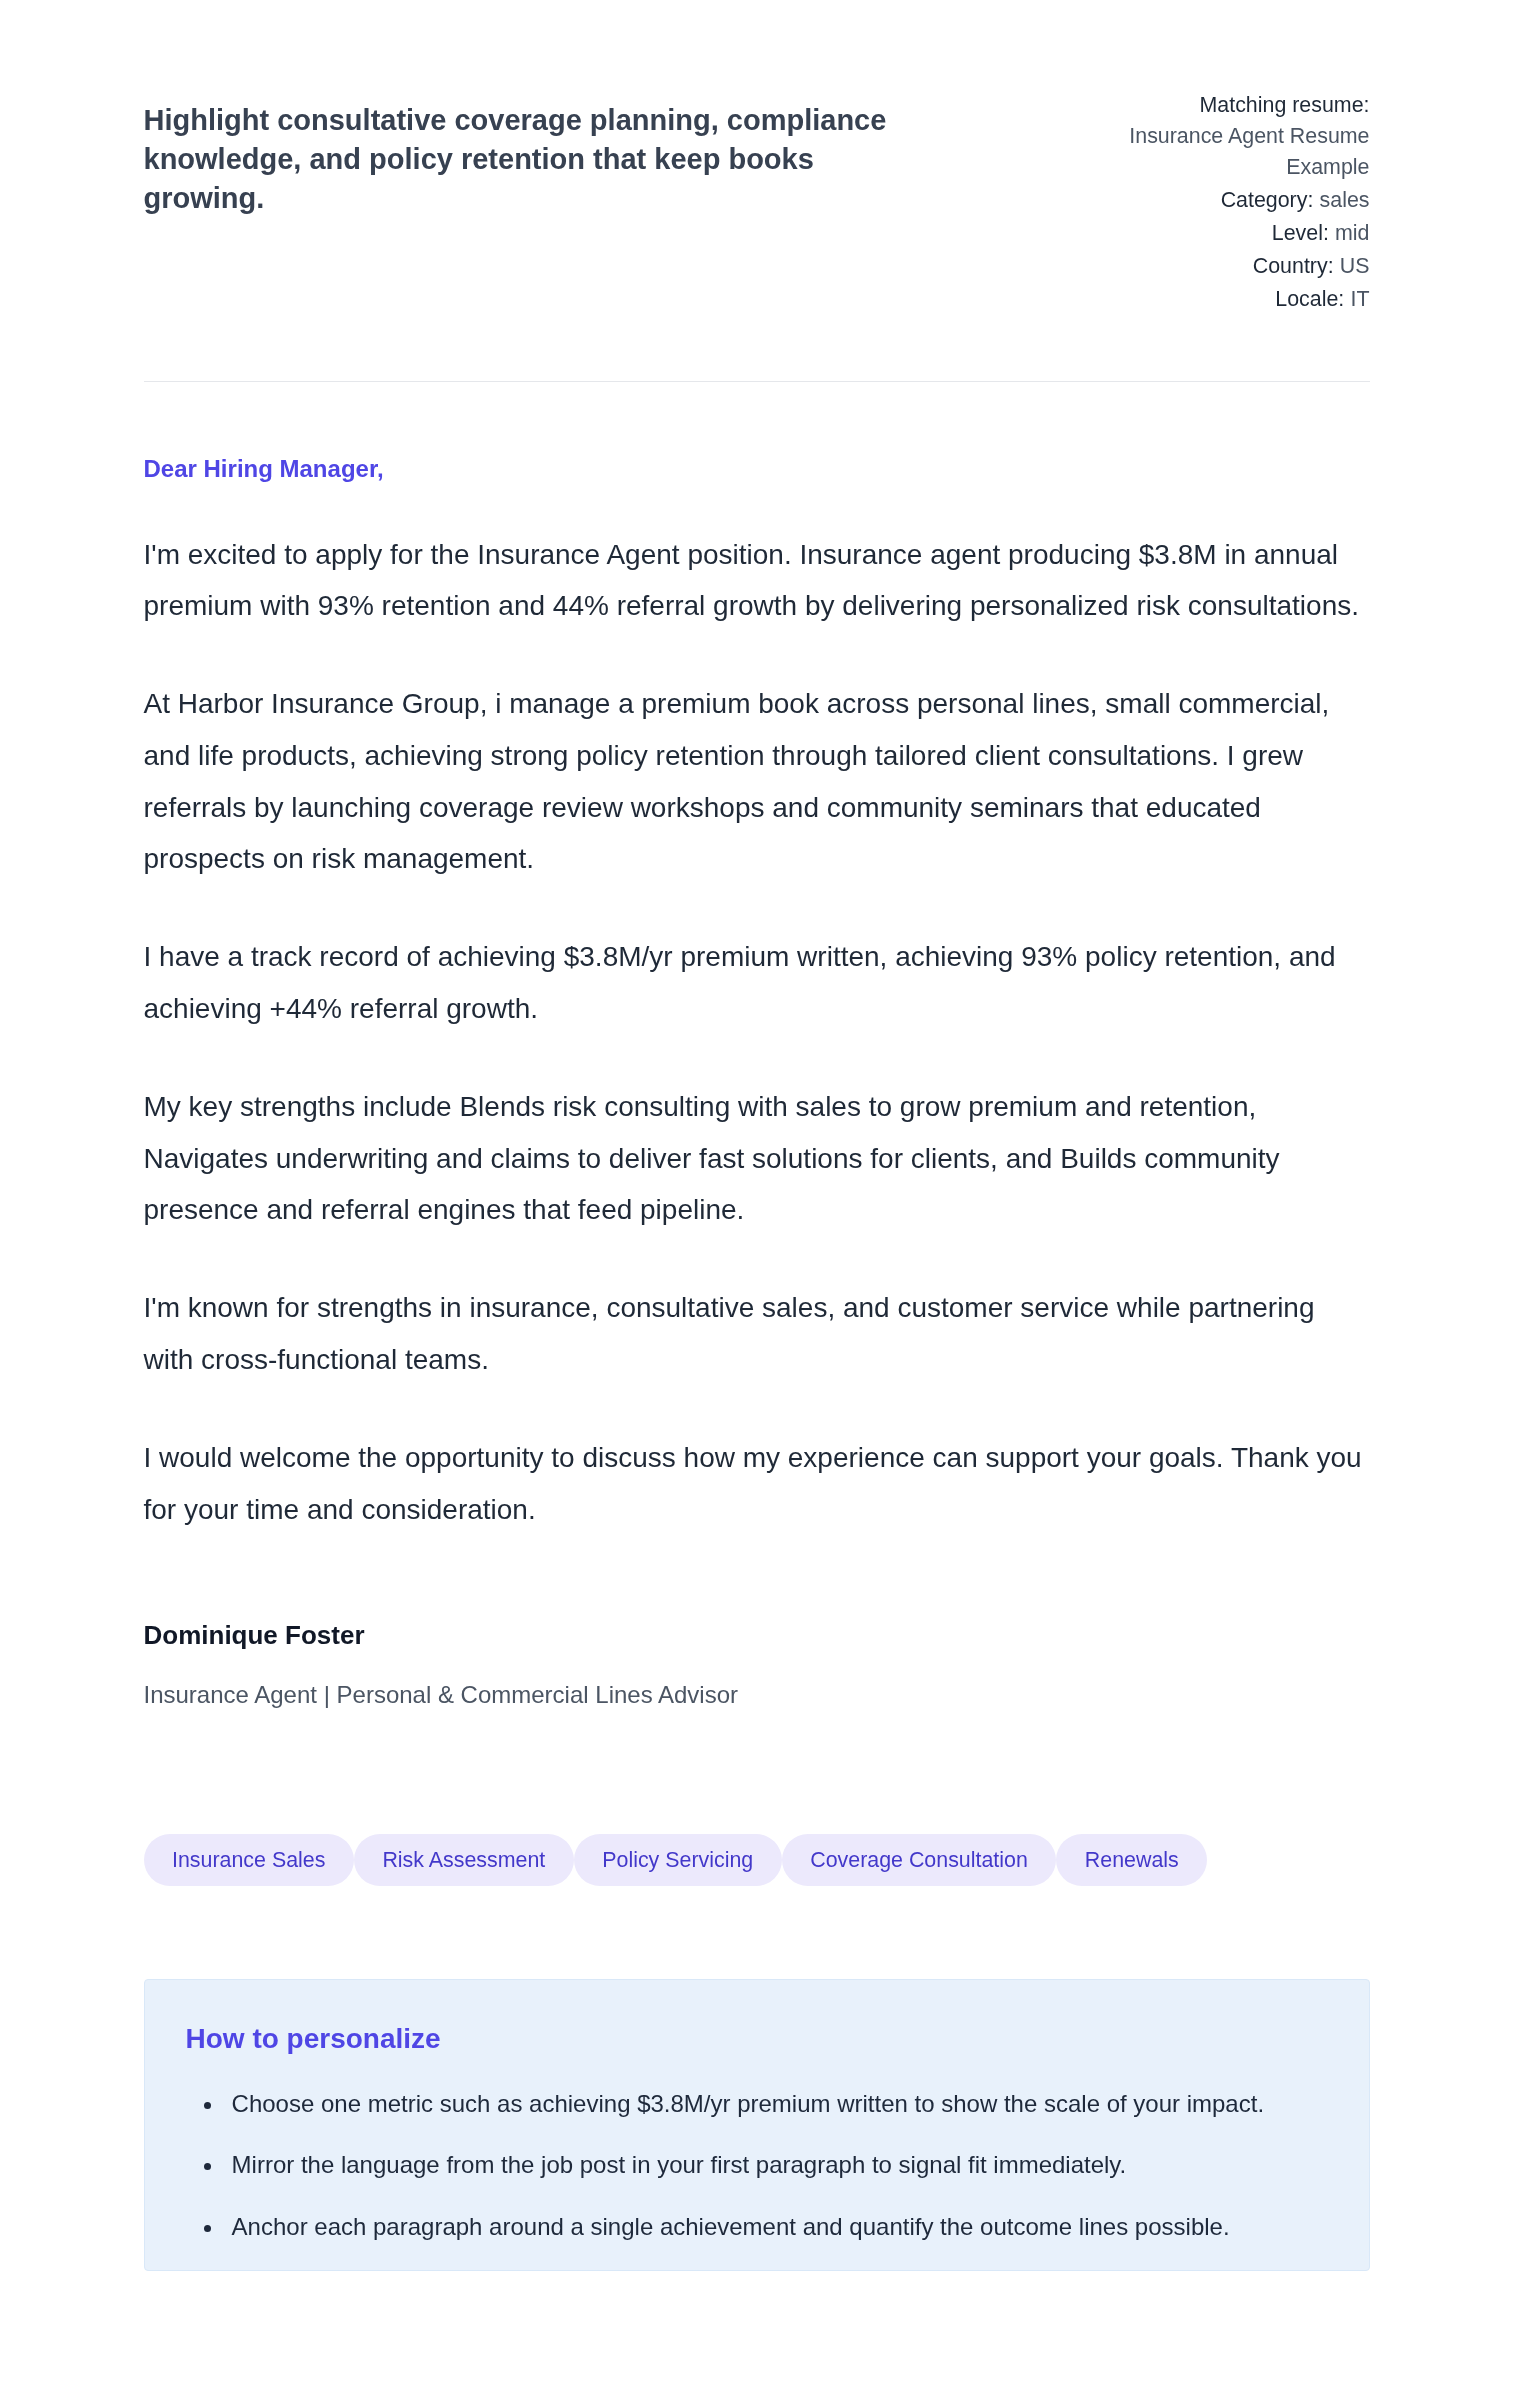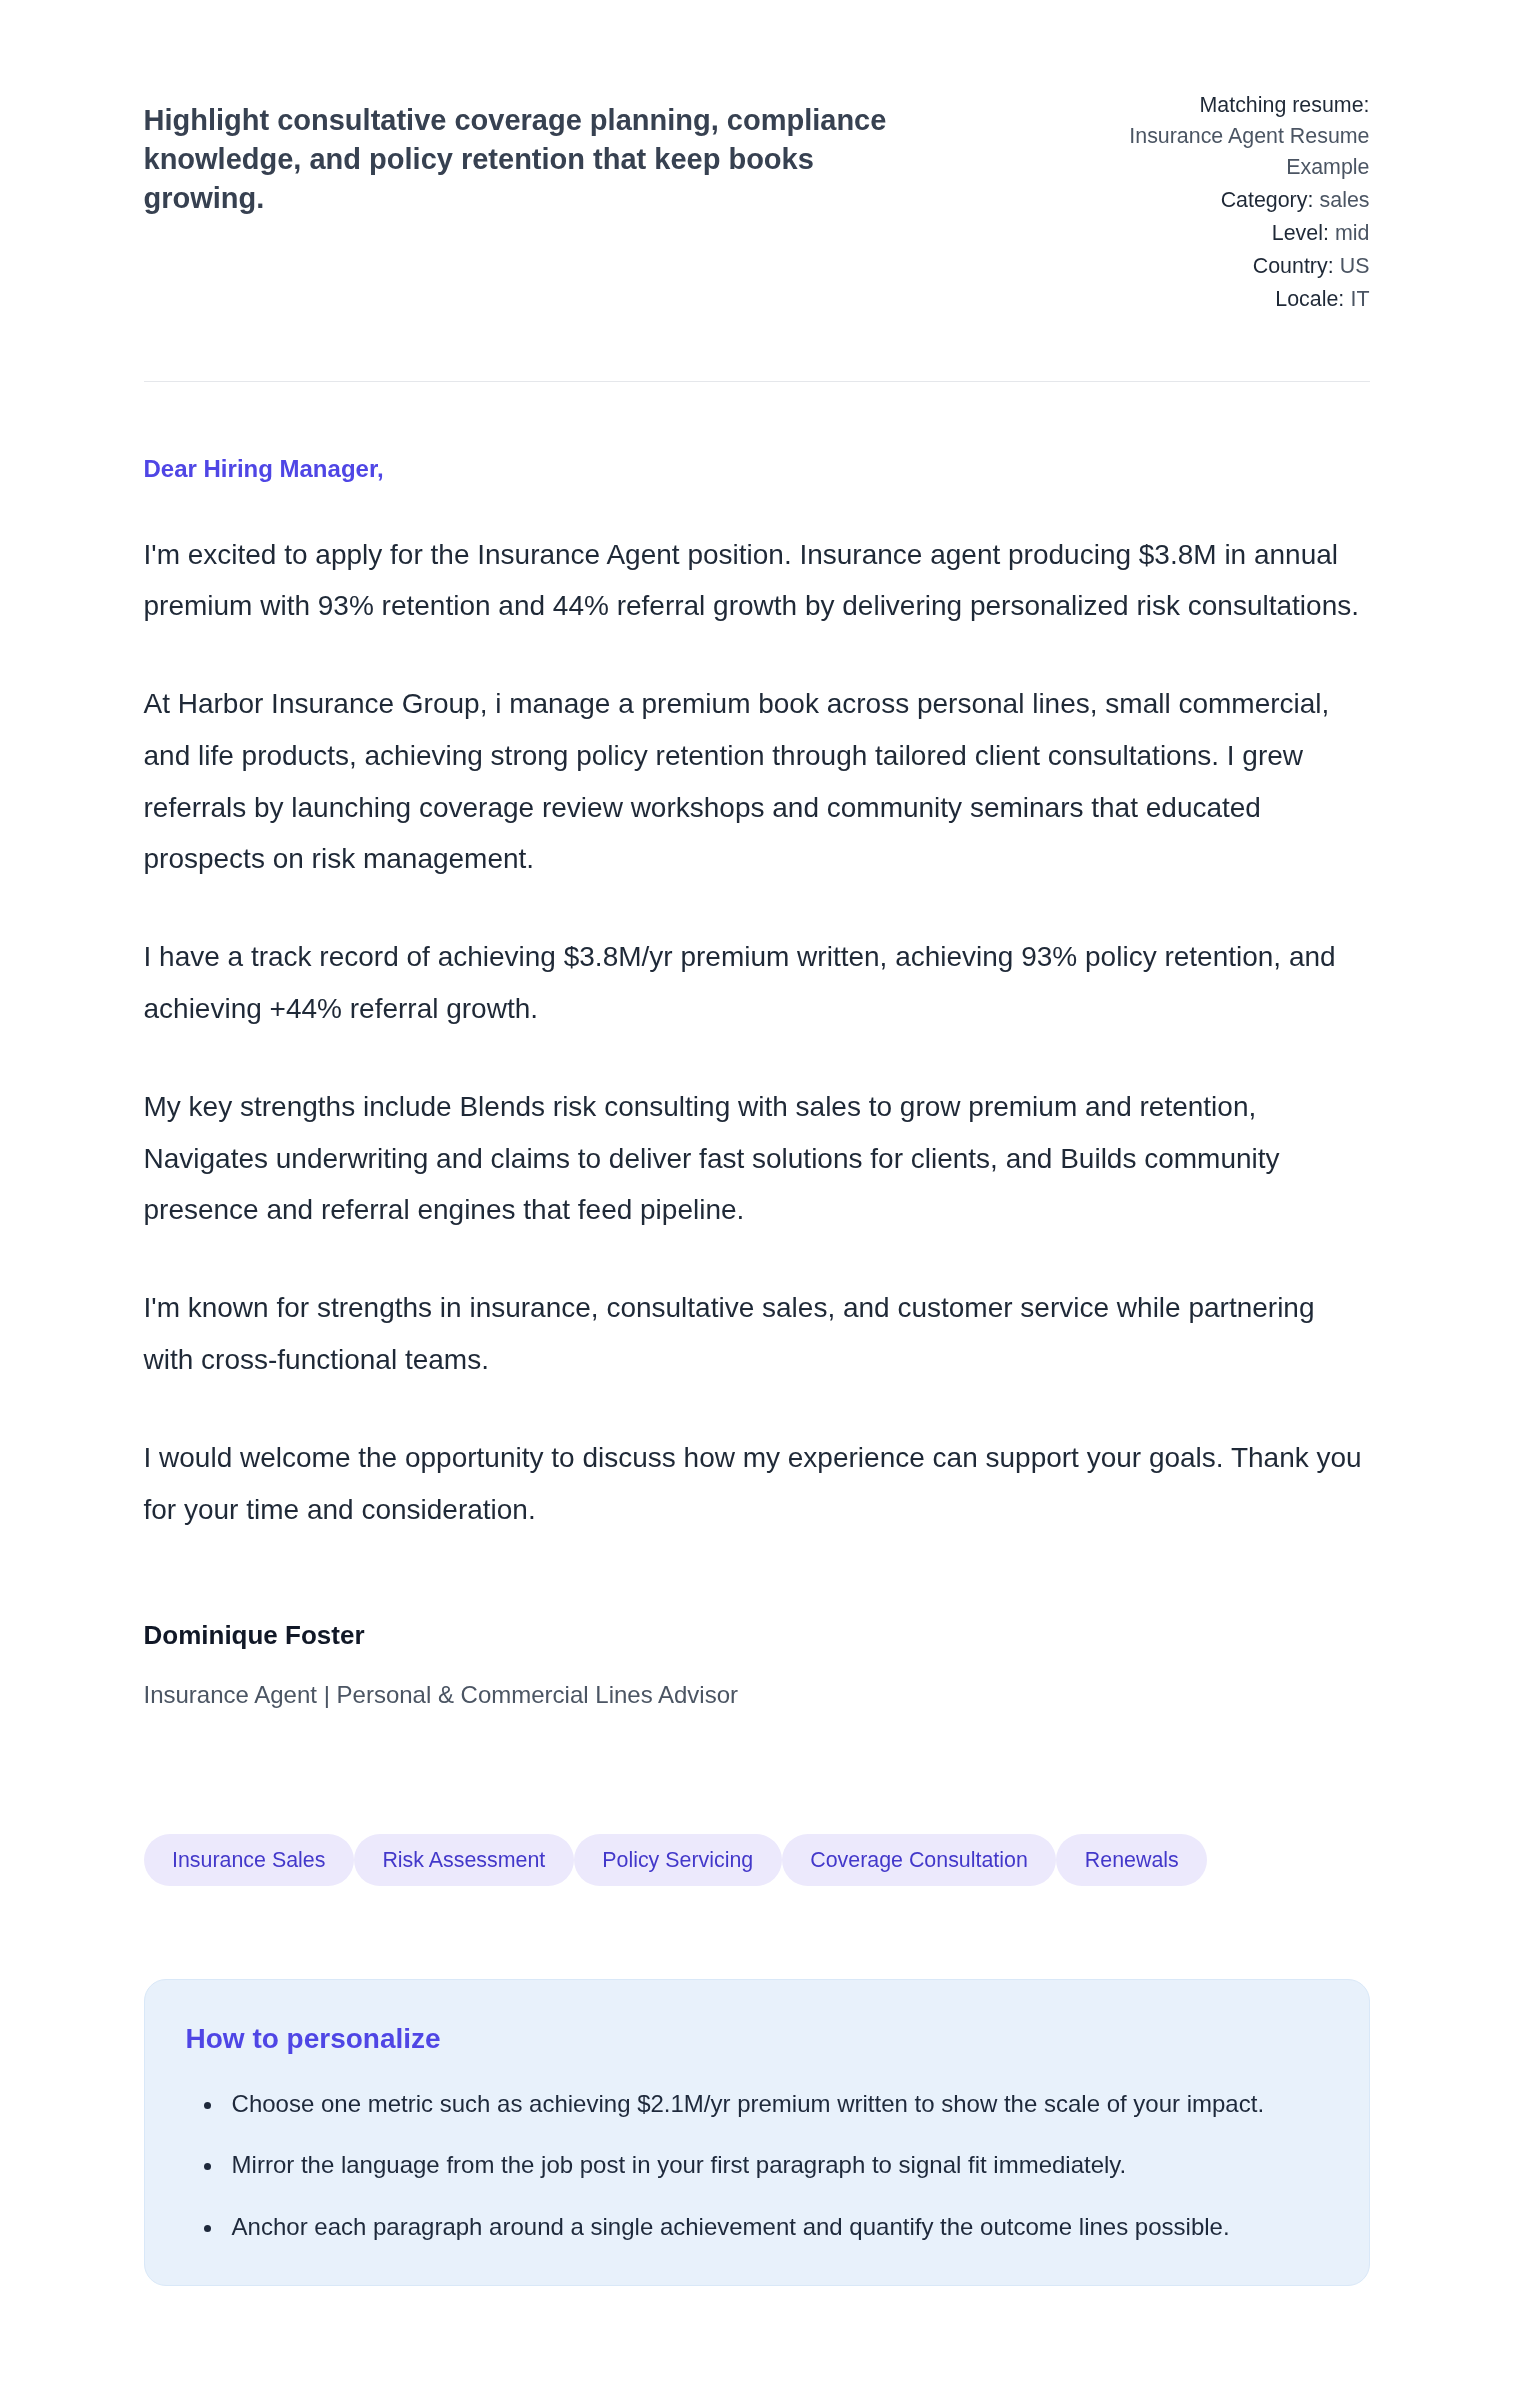--- a/index.html
+++ b/index.html
@@ -110,22 +110,22 @@
     font-size:21.4px;
     padding:13.4px 28.5px;
     border-radius:889px;
     white-space:nowrap;
   }
   
   .personalize{
     margin-top:93px;
     background:var(--box-bg);
     border:0.9px solid var(--box-border);
-    border-radius:22px;
-    padding:43px 41px 37px 41px;
+    border-radius:4px;
+    padding:43px 41px 22px 41px;
   }
   .personalize-heading{
     color:var(--accent-bright);
     font-size:28px;
     font-weight:700;
     margin-bottom:27px;
   }
   .personalize ul{
     list-style:disc;
     padding-left:39px;
@@ -187,20 +187,20 @@
     <span class="tag">Insurance Sales</span>
     <span class="tag">Risk Assessment</span>
     <span class="tag">Policy Servicing</span>
     <span class="tag">Coverage Consultation</span>
     <span class="tag">Renewals</span>
   </div>
 
   <div class="personalize">
     <div class="personalize-heading">How to personalize</div>
     <ul>
-      <li>Choose one metric such as achieving $2.1M/yr premium written to show the scale of your impact.</li>
+      <li>Choose one metric such as achieving $3.8M/yr premium written to show the scale of your impact.</li>
       <li>Mirror the language from the job post in your first paragraph to signal fit immediately.</li>
       <li>Anchor each paragraph around a single achievement and quantify the outcome lines possible.</li>
     </ul>
   </div>
 
 </div>
 
 
 </body></html>

